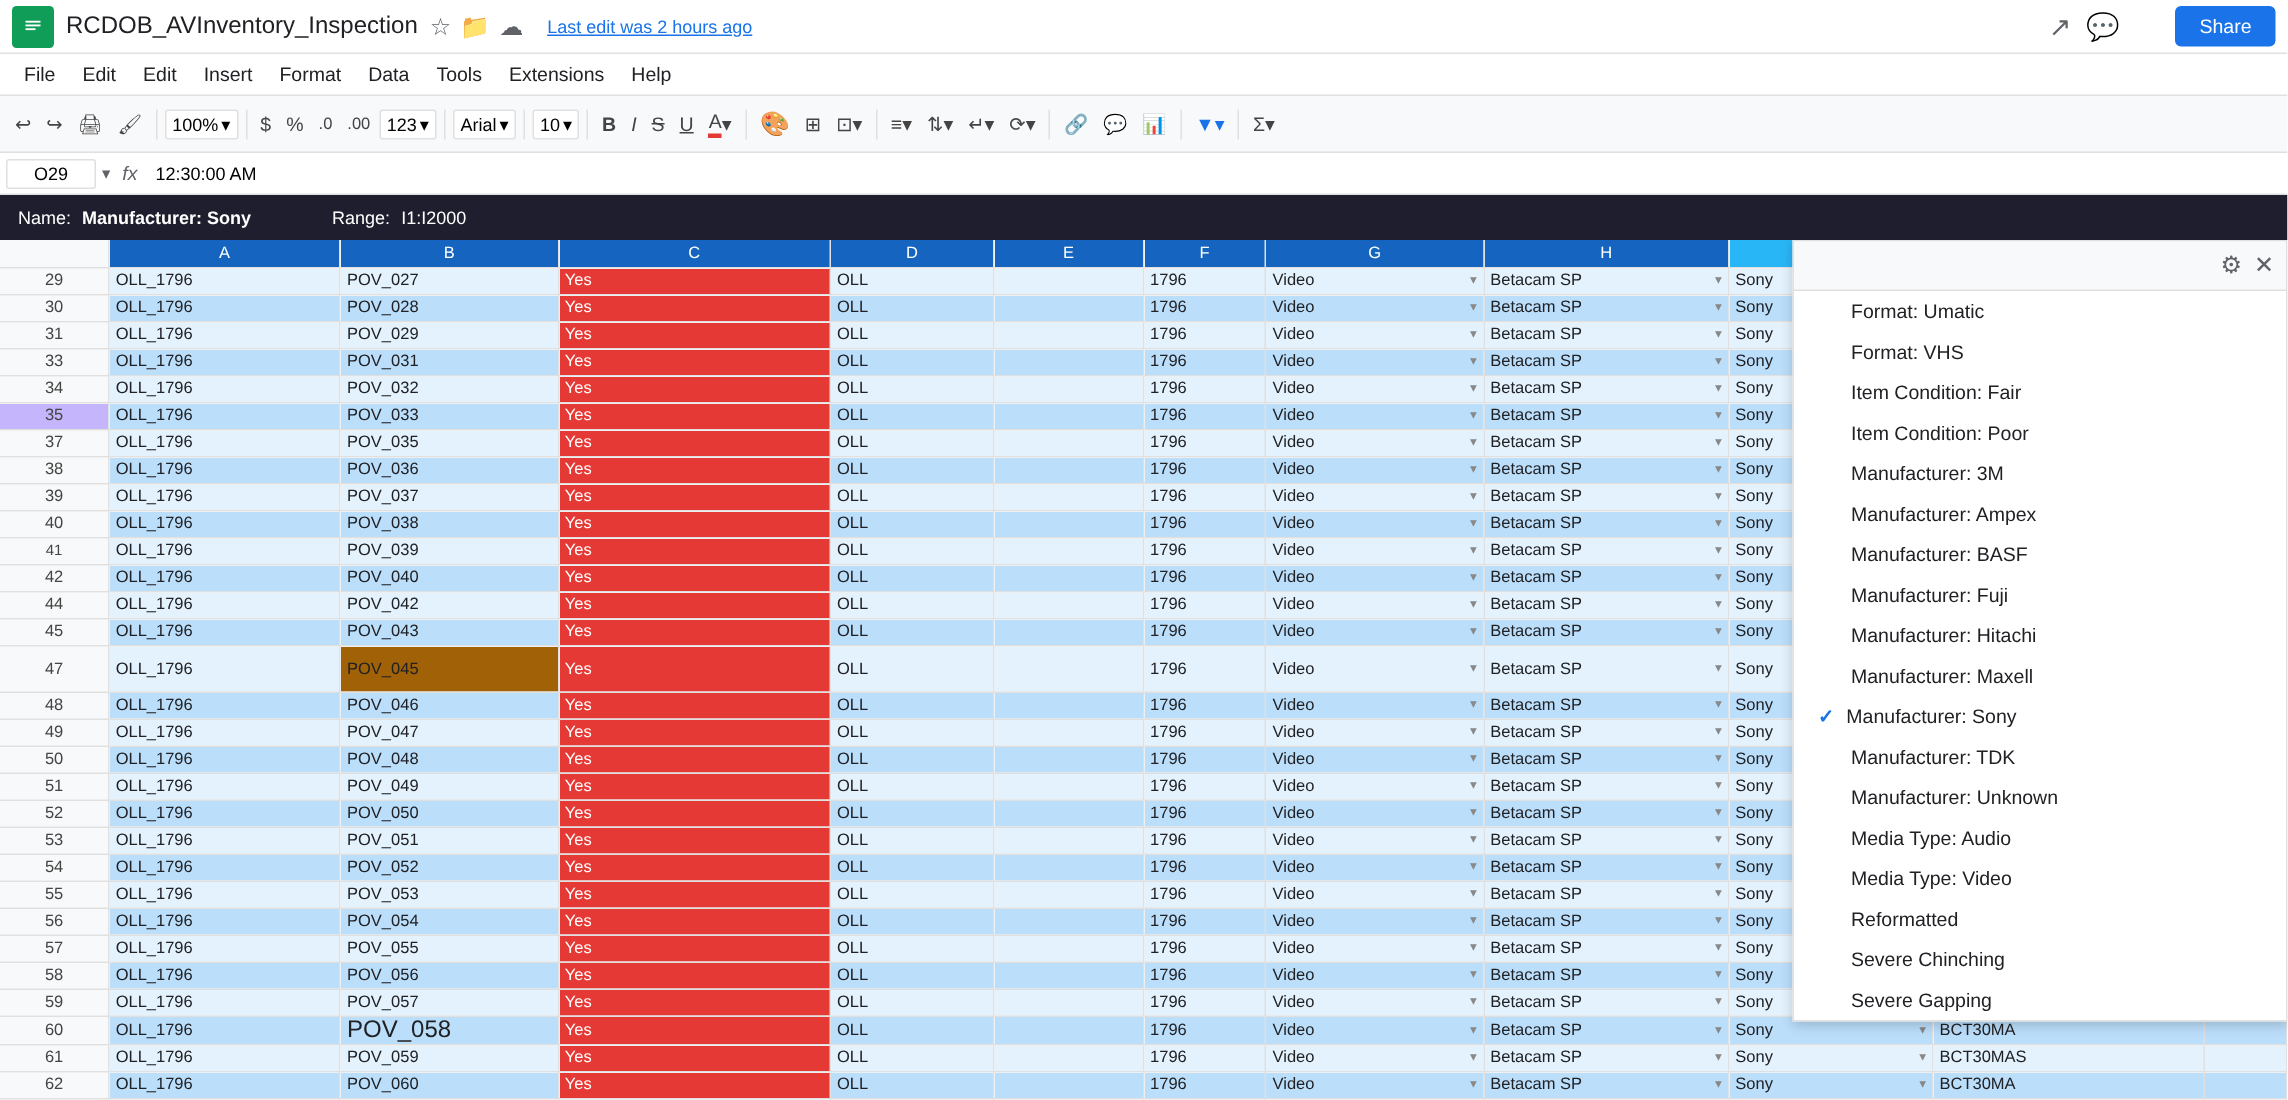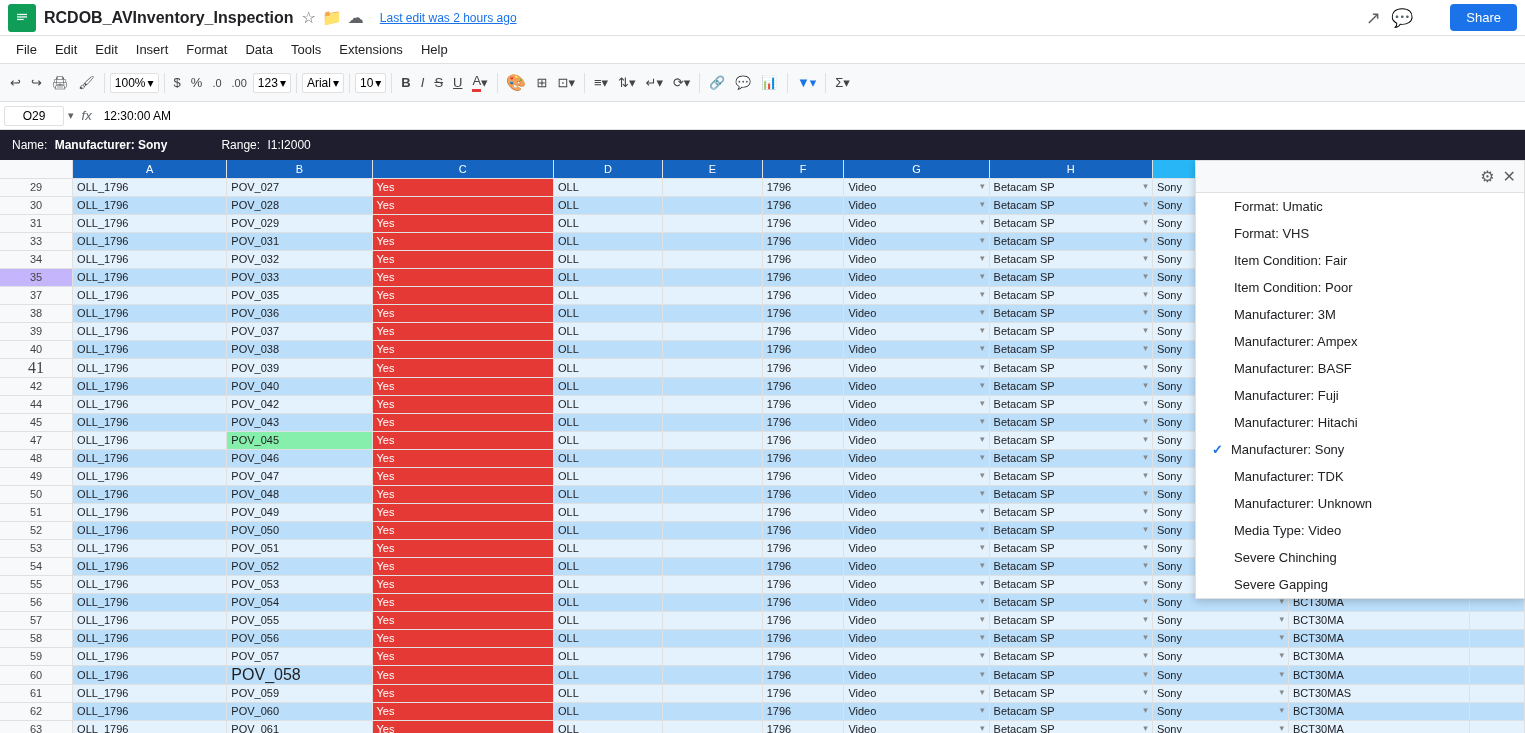--- a/index.html
+++ b/index.html
@@ -85,21 +85,21 @@
 
 <div id="title-bar">
   <div style="width:28px;height:28px;background:#0f9d58;border-radius:3px;display:flex;align-items:center;justify-content:center;color:#fff;font-weight:bold;font-size:14px;margin-right:8px;">
     <svg viewBox="0 0 24 24" width="20" height="20">
         <rect x="3" y="3" width="18" height="18" rx="2" fill="#0f9d58"></rect>
         <rect x="6" y="7" width="12" height="1.5" fill="#fff"></rect>
         <rect x="6" y="10" width="12" height="1.5" fill="#fff"></rect>
         <rect x="6" y="13" width="8" height="1.5" fill="#fff"></rect>
       </svg>
   </div>
-  <span style="font-size:16px;font-weight:700;color:#202124;">RCDOB_AVInventory_Inspection</span>
+  <span style="font-size:16px;font-weight:400;color:#202124;">RCDOB_AVInventory_Inspection</span>
   <div style="display:flex;gap:6px;margin-left:8px;">
     <span style="font-size:16px;color:#5f6368;cursor:pointer;">☆</span>
     <span style="font-size:16px;color:#5f6368;cursor:pointer;">📁</span>
     <span style="font-size:16px;color:#5f6368;cursor:pointer;">☁</span>
   </div>
   <span style="margin-left:16px;font-size:12px;color:#1a73e8;text-decoration:underline;cursor:pointer;">Last edit was 2 hours ago</span>
   <div style="margin-left:auto;display:flex;align-items:center;gap:10px;">
     <span style="font-size:18px;color:#5f6368;cursor:pointer;">↗</span>
     <span style="font-size:18px;color:#5f6368;cursor:pointer;">💬</span>
     <button style="background:#1a73e8;color:#fff;border:none;border-radius:4px;padding:6px 16px;font-size:13px;font-weight:500;cursor:pointer;display:flex;align-items:center;gap:4px;margin-left:27px;">Share</button>
@@ -349,21 +349,21 @@
             <td style="width: 60px; background: rgb(187, 222, 251); color: rgb(32, 33, 36); border-right: 1px solid rgb(224, 224, 224); border-bottom: 1px solid rgb(224, 224, 224); font-size: 11px; padding: 0px 4px; white-space: nowrap; overflow: hidden; text-overflow: ellipsis; height: 18px;">OLL</td>
             <td style="width: 55px; background: rgb(187, 222, 251); color: rgb(32, 33, 36); border-right: 1px solid rgb(224, 224, 224); border-bottom: 1px solid rgb(224, 224, 224); font-size: 11px; padding: 0px 4px; white-space: nowrap; overflow: hidden; text-overflow: ellipsis; height: 18px;"></td>
             <td style="width: 45px; background: rgb(187, 222, 251); color: rgb(32, 33, 36); border-right: 1px solid rgb(224, 224, 224); border-bottom: 1px solid rgb(224, 224, 224); font-size: 11px; padding: 0px 4px; white-space: nowrap; overflow: hidden; text-overflow: ellipsis; height: 18px;">1796</td>
             <td style="width: 80px; background: rgb(187, 222, 251); color: rgb(32, 33, 36); border-right: 1px solid rgb(224, 224, 224); border-bottom: 1px solid rgb(224, 224, 224); font-size: 11px; padding: 0px 4px; white-space: nowrap; overflow: hidden; text-overflow: ellipsis; height: 18px;">Video<span style="float:right;color:#888;font-size:9px;">▾</span></td>
             <td style="width: 90px; background: rgb(187, 222, 251); color: rgb(32, 33, 36); border-right: 1px solid rgb(224, 224, 224); border-bottom: 1px solid rgb(224, 224, 224); font-size: 11px; padding: 0px 4px; white-space: nowrap; overflow: hidden; text-overflow: ellipsis; height: 18px;">Betacam SP<span style="float:right;color:#888;font-size:9px;">▾</span></td>
             <td style="width: 75px; background: rgb(187, 222, 251); color: rgb(32, 33, 36); border-right: 1px solid rgb(224, 224, 224); border-bottom: 1px solid rgb(224, 224, 224); font-size: 11px; padding: 0px 4px; white-space: nowrap; overflow: hidden; text-overflow: ellipsis; height: 18px;">Sony<span style="float:right;color:#888;font-size:9px;">▾</span></td>
             <td style="width: 100px; background: rgb(187, 222, 251); color: rgb(32, 33, 36); border-right: 1px solid rgb(224, 224, 224); border-bottom: 1px solid rgb(224, 224, 224); font-size: 11px; padding: 0px 4px; white-space: nowrap; overflow: hidden; text-overflow: ellipsis; height: 18px;">BCT30MA</td>
             <td style="width: 30px; background: rgb(187, 222, 251); color: rgb(32, 33, 36); border-right: 1px solid rgb(224, 224, 224); border-bottom: 1px solid rgb(224, 224, 224); font-size: 11px; padding: 0px 4px; white-space: nowrap; overflow: hidden; text-overflow: ellipsis; height: 18px;"></td>
           </tr>
           <tr>
-            <td style="width: 40px; min-width: 40px; background: rgb(248, 249, 250); text-align: center; font-size: 16px; color: rgb(68, 68, 68); border-right: 1px solid rgb(224, 224, 224); border-bottom: 1px solid rgb(224, 224, 224); font-family: Liberation Serif, serif;">41</td>
+            <td style="width: 40px; min-width: 40px; background: rgb(248, 249, 250); text-align: center; font-size: 10px; color: rgb(68, 68, 68); border-right: 1px solid rgb(224, 224, 224); border-bottom: 1px solid rgb(224, 224, 224);">41</td>
             <td style="width: 85px; background: rgb(227, 242, 253); color: rgb(32, 33, 36); border-right: 1px solid rgb(224, 224, 224); border-bottom: 1px solid rgb(224, 224, 224); font-size: 11px; padding: 0px 4px; white-space: nowrap; overflow: hidden; text-overflow: ellipsis; height: 18px;">OLL_1796</td>
             <td style="width: 80px; background: rgb(227, 242, 253); color: rgb(32, 33, 36); border-right: 1px solid rgb(224, 224, 224); border-bottom: 1px solid rgb(224, 224, 224); font-size: 11px; padding: 0px 4px; white-space: nowrap; overflow: hidden; text-overflow: ellipsis; height: 18px;">POV_039</td>
             <td style="width: 100px; background: rgb(229, 57, 53); color: rgb(255, 255, 255); border-right: 1px solid rgb(224, 224, 224); border-bottom: 1px solid rgb(224, 224, 224); font-size: 11px; padding: 0px 4px; white-space: nowrap; overflow: hidden; text-overflow: ellipsis; height: 18px;">Yes</td>
             <td style="width: 60px; background: rgb(227, 242, 253); color: rgb(32, 33, 36); border-right: 1px solid rgb(224, 224, 224); border-bottom: 1px solid rgb(224, 224, 224); font-size: 11px; padding: 0px 4px; white-space: nowrap; overflow: hidden; text-overflow: ellipsis; height: 18px;">OLL</td>
             <td style="width: 55px; background: rgb(227, 242, 253); color: rgb(32, 33, 36); border-right: 1px solid rgb(224, 224, 224); border-bottom: 1px solid rgb(224, 224, 224); font-size: 11px; padding: 0px 4px; white-space: nowrap; overflow: hidden; text-overflow: ellipsis; height: 18px;"></td>
             <td style="width: 45px; background: rgb(227, 242, 253); color: rgb(32, 33, 36); border-right: 1px solid rgb(224, 224, 224); border-bottom: 1px solid rgb(224, 224, 224); font-size: 11px; padding: 0px 4px; white-space: nowrap; overflow: hidden; text-overflow: ellipsis; height: 18px;">1796</td>
             <td style="width: 80px; background: rgb(227, 242, 253); color: rgb(32, 33, 36); border-right: 1px solid rgb(224, 224, 224); border-bottom: 1px solid rgb(224, 224, 224); font-size: 11px; padding: 0px 4px; white-space: nowrap; overflow: hidden; text-overflow: ellipsis; height: 18px;">Video<span style="float:right;color:#888;font-size:9px;">▾</span></td>
             <td style="width: 90px; background: rgb(227, 242, 253); color: rgb(32, 33, 36); border-right: 1px solid rgb(224, 224, 224); border-bottom: 1px solid rgb(224, 224, 224); font-size: 11px; padding: 0px 4px; white-space: nowrap; overflow: hidden; text-overflow: ellipsis; height: 18px;">Betacam SP<span style="float:right;color:#888;font-size:9px;">▾</span></td>
             <td style="width: 75px; background: rgb(227, 242, 253); color: rgb(32, 33, 36); border-right: 1px solid rgb(224, 224, 224); border-bottom: 1px solid rgb(224, 224, 224); font-size: 11px; padding: 0px 4px; white-space: nowrap; overflow: hidden; text-overflow: ellipsis; height: 18px;">Sony<span style="float:right;color:#888;font-size:9px;">▾</span></td>
             <td style="width: 100px; background: rgb(227, 242, 253); color: rgb(32, 33, 36); border-right: 1px solid rgb(224, 224, 224); border-bottom: 1px solid rgb(224, 224, 224); font-size: 11px; padding: 0px 4px; white-space: nowrap; overflow: hidden; text-overflow: ellipsis; height: 18px;">BCT30MA</td>
@@ -407,21 +407,21 @@
             <td style="width: 45px; background: rgb(187, 222, 251); color: rgb(32, 33, 36); border-right: 1px solid rgb(224, 224, 224); border-bottom: 1px solid rgb(224, 224, 224); font-size: 11px; padding: 0px 4px; white-space: nowrap; overflow: hidden; text-overflow: ellipsis; height: 18px;">1796</td>
             <td style="width: 80px; background: rgb(187, 222, 251); color: rgb(32, 33, 36); border-right: 1px solid rgb(224, 224, 224); border-bottom: 1px solid rgb(224, 224, 224); font-size: 11px; padding: 0px 4px; white-space: nowrap; overflow: hidden; text-overflow: ellipsis; height: 18px;">Video<span style="float:right;color:#888;font-size:9px;">▾</span></td>
             <td style="width: 90px; background: rgb(187, 222, 251); color: rgb(32, 33, 36); border-right: 1px solid rgb(224, 224, 224); border-bottom: 1px solid rgb(224, 224, 224); font-size: 11px; padding: 0px 4px; white-space: nowrap; overflow: hidden; text-overflow: ellipsis; height: 18px;">Betacam SP<span style="float:right;color:#888;font-size:9px;">▾</span></td>
             <td style="width: 75px; background: rgb(187, 222, 251); color: rgb(32, 33, 36); border-right: 1px solid rgb(224, 224, 224); border-bottom: 1px solid rgb(224, 224, 224); font-size: 11px; padding: 0px 4px; white-space: nowrap; overflow: hidden; text-overflow: ellipsis; height: 18px;">Sony<span style="float:right;color:#888;font-size:9px;">▾</span></td>
             <td style="width: 100px; background: rgb(187, 222, 251); color: rgb(32, 33, 36); border-right: 1px solid rgb(224, 224, 224); border-bottom: 1px solid rgb(224, 224, 224); font-size: 11px; padding: 0px 4px; white-space: nowrap; overflow: hidden; text-overflow: ellipsis; height: 18px;">BCT30MA</td>
             <td style="width: 30px; background: rgb(187, 222, 251); color: rgb(32, 33, 36); border-right: 1px solid rgb(224, 224, 224); border-bottom: 1px solid rgb(224, 224, 224); font-size: 11px; padding: 0px 4px; white-space: nowrap; overflow: hidden; text-overflow: ellipsis; height: 18px;"></td>
           </tr>
           <tr>
             <td style="width: 40px; min-width: 40px; background: rgb(248, 249, 250); text-align: center; font-size: 11px; color: rgb(68, 68, 68); border-right: 1px solid rgb(224, 224, 224); border-bottom: 1px solid rgb(224, 224, 224);">47</td>
             <td style="width: 85px; background: rgb(227, 242, 253); color: rgb(32, 33, 36); border-right: 1px solid rgb(224, 224, 224); border-bottom: 1px solid rgb(224, 224, 224); font-size: 11px; padding: 0px 4px; white-space: nowrap; overflow: hidden; text-overflow: ellipsis; height: 18px;">OLL_1796</td>
-            <td style="width: 80px; background: #86efac; color: rgb(32, 33, 36); border-right: 1px solid rgb(224, 224, 224); border-bottom: 1px solid rgb(224, 224, 224); font-size: 11px; padding: 0px 4px; white-space: nowrap; overflow: hidden; text-overflow: ellipsis; height: 18px;">POV_045</td>
+            <td style="width: 80px; background: #a16207; color: rgb(32, 33, 36); border-right: 1px solid rgb(224, 224, 224); border-bottom: 1px solid rgb(224, 224, 224); font-size: 11px; padding: 0px 4px; white-space: nowrap; overflow: hidden; text-overflow: ellipsis; height: 31px;">POV_045</td>
             <td style="width: 100px; background: rgb(229, 57, 53); color: rgb(255, 255, 255); border-right: 1px solid rgb(224, 224, 224); border-bottom: 1px solid rgb(224, 224, 224); font-size: 11px; padding: 0px 4px; white-space: nowrap; overflow: hidden; text-overflow: ellipsis; height: 18px;">Yes</td>
             <td style="width: 60px; background: rgb(227, 242, 253); color: rgb(32, 33, 36); border-right: 1px solid rgb(224, 224, 224); border-bottom: 1px solid rgb(224, 224, 224); font-size: 11px; padding: 0px 4px; white-space: nowrap; overflow: hidden; text-overflow: ellipsis; height: 18px;">OLL</td>
             <td style="width: 55px; background: rgb(227, 242, 253); color: rgb(32, 33, 36); border-right: 1px solid rgb(224, 224, 224); border-bottom: 1px solid rgb(224, 224, 224); font-size: 11px; padding: 0px 4px; white-space: nowrap; overflow: hidden; text-overflow: ellipsis; height: 18px;"></td>
             <td style="width: 45px; background: rgb(227, 242, 253); color: rgb(32, 33, 36); border-right: 1px solid rgb(224, 224, 224); border-bottom: 1px solid rgb(224, 224, 224); font-size: 11px; padding: 0px 4px; white-space: nowrap; overflow: hidden; text-overflow: ellipsis; height: 18px;">1796</td>
             <td style="width: 80px; background: rgb(227, 242, 253); color: rgb(32, 33, 36); border-right: 1px solid rgb(224, 224, 224); border-bottom: 1px solid rgb(224, 224, 224); font-size: 11px; padding: 0px 4px; white-space: nowrap; overflow: hidden; text-overflow: ellipsis; height: 18px;">Video<span style="float:right;color:#888;font-size:9px;">▾</span></td>
             <td style="width: 90px; background: rgb(227, 242, 253); color: rgb(32, 33, 36); border-right: 1px solid rgb(224, 224, 224); border-bottom: 1px solid rgb(224, 224, 224); font-size: 11px; padding: 0px 4px; white-space: nowrap; overflow: hidden; text-overflow: ellipsis; height: 18px;">Betacam SP<span style="float:right;color:#888;font-size:9px;">▾</span></td>
             <td style="width: 75px; background: rgb(227, 242, 253); color: rgb(32, 33, 36); border-right: 1px solid rgb(224, 224, 224); border-bottom: 1px solid rgb(224, 224, 224); font-size: 11px; padding: 0px 4px; white-space: nowrap; overflow: hidden; text-overflow: ellipsis; height: 18px;">Sony<span style="float:right;color:#888;font-size:9px;">▾</span></td>
             <td style="width: 100px; background: rgb(227, 242, 253); color: rgb(32, 33, 36); border-right: 1px solid rgb(224, 224, 224); border-bottom: 1px solid rgb(224, 224, 224); font-size: 11px; padding: 0px 4px; white-space: nowrap; overflow: hidden; text-overflow: ellipsis; height: 18px;">BCT30MA</td>
             <td style="width: 30px; background: rgb(227, 242, 253); color: rgb(32, 33, 36); border-right: 1px solid rgb(224, 224, 224); border-bottom: 1px solid rgb(224, 224, 224); font-size: 11px; padding: 0px 4px; white-space: nowrap; overflow: hidden; text-overflow: ellipsis; height: 18px;"></td>
           </tr>
@@ -688,38 +688,50 @@
           <span>Manufacturer: BASF</span>
         </div>
         <div class="filter-item">
           <span class="no-check">&nbsp;</span>
           <span>Manufacturer: Fuji</span>
         </div>
         <div class="filter-item">
           <span class="no-check">&nbsp;</span>
           <span>Manufacturer: Hitachi</span>
         </div>
+        <div class="filter-item">
+          <span class="no-check">&nbsp;</span>
+          <span>Manufacturer: Maxell</span>
+        </div>
         <div class="filter-item checked">
           <span class="check-mark">✓</span>
           <span>Manufacturer: Sony</span>
         </div>
         <div class="filter-item">
           <span class="no-check">&nbsp;</span>
           <span>Manufacturer: TDK</span>
         </div>
         <div class="filter-item">
           <span class="no-check">&nbsp;</span>
           <span>Manufacturer: Unknown</span>
         </div>
         <div class="filter-item">
           <span class="no-check">&nbsp;</span>
+          <span>Media Type: Audio</span>
+        </div>
+        <div class="filter-item">
+          <span class="no-check">&nbsp;</span>
           <span>Media Type: Video</span>
         </div>
         <div class="filter-item">
           <span class="no-check">&nbsp;</span>
+          <span>Reformatted</span>
+        </div>
+        <div class="filter-item">
+          <span class="no-check">&nbsp;</span>
           <span>Severe Chinching</span>
         </div>
         <div class="filter-item">
           <span class="no-check">&nbsp;</span>
           <span>Severe Gapping</span>
         </div>
       </div>
   </div>
 </div>
 

